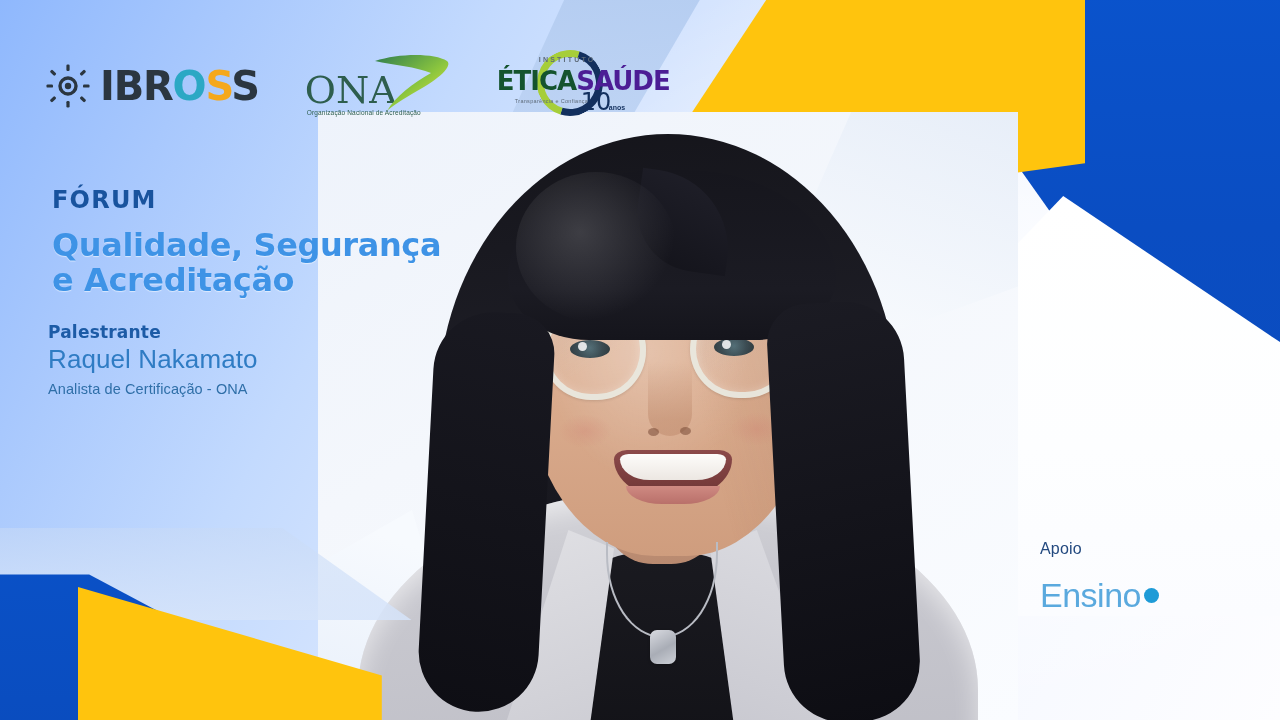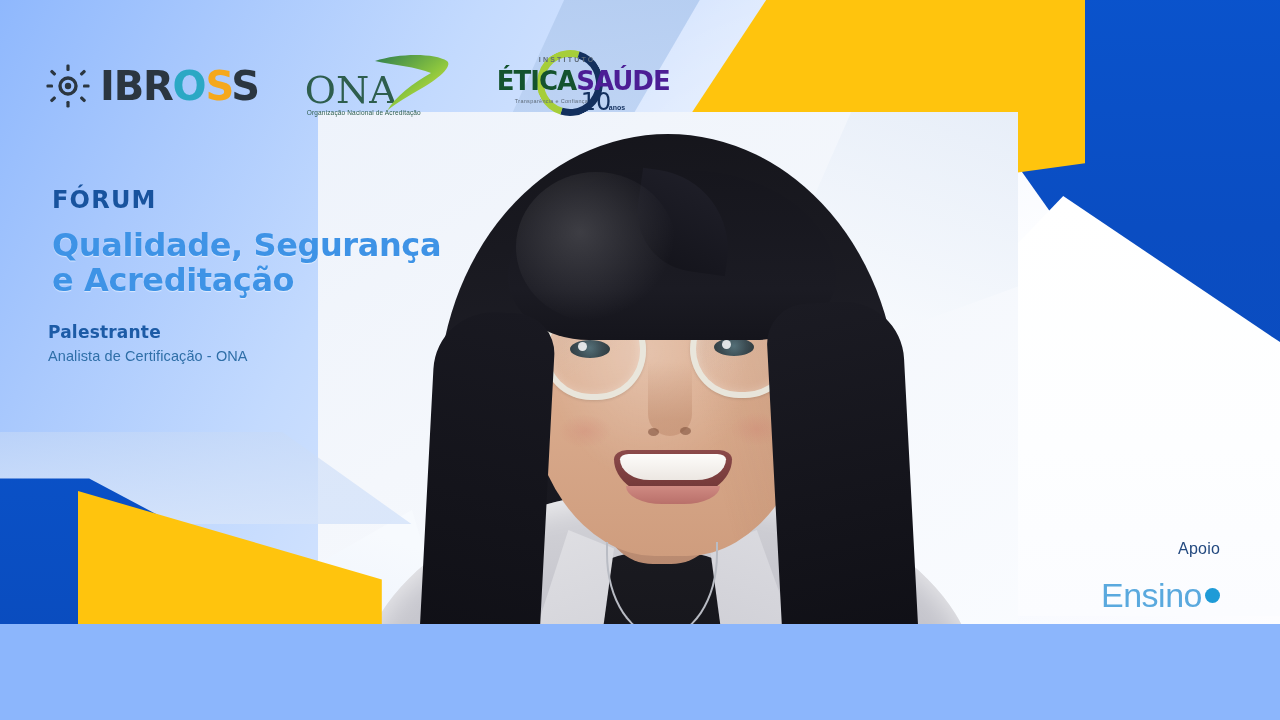--- a/index.html
+++ b/index.html
@@ -4,21 +4,21 @@
 <style>
   * { margin:0; padding:0; box-sizing:border-box; }
   html,body { width:1280px; height:720px; overflow:hidden; }
   body {
     font-family:"Liberation Sans", sans-serif;
     background:#8CB6FC;
     position:relative;
   }
 
   
-  #stage { position:absolute; inset:0; width:1280px; height:624px; overflow:hidden; }
+  #stage { position:absolute; inset:0; width:1280px; height:720px; overflow:hidden; }
 
   
   .bg-base {
     position:absolute; inset:0;
     background:linear-gradient(118deg,
         #8fb8fd 0%,
         #a8c8fd 14%,
         #c3dafe 30%,
         #d8e6fe 45%,
         #e9f0fe 60%,
@@ -349,21 +349,21 @@
     font-size:17px; font-weight:700; color:#1C5BA6; letter-spacing:.2px;
   }
   .speaker-name {
     font-size:26px; font-weight:400; color:#2F7CC4; letter-spacing:.1px; margin-top:2px;
   }
   .speaker-role {
     font-size:14.5px; font-weight:400; color:#2F6FA8; letter-spacing:.1px; margin-top:6px;
   }
 
   
-  .apoio-block { position:absolute; left:1040px; top:540px; width:180px; text-align:right; z-index:6; }
+  .apoio-block { position:absolute; left:1040px; top:540px; width:180px; text-align:left; z-index:6; }
   .apoio-label { font-size:16px; color:#23497F; letter-spacing:.2px; }
   .ensino-agir { margin-top:20px; position:relative; height:86px; }
   .ensino {
     font-size:34px; color:#5AA9DE; font-weight:400; letter-spacing:-.5px;
     line-height:1; display:inline-block; position:relative;
   }
   .ensino-dot {
     display:inline-block; width:15px; height:15px; border-radius:50%;
     background:#1E9BD7; margin-left:3px; vertical-align:4px;
   }
@@ -501,20 +501,21 @@
   <div class="title-block">
     <div class="kicker">FÓRUM</div>
     <div class="headline">
       <div>Qualidade, Segurança</div>
       <div>e Acreditação</div>
     </div>
   </div>
 
   <div class="speaker-block">
     <div class="speaker-label">Palestrante</div>
+    <div class="speaker-name">Raquel Nakamato</div>
     <div class="speaker-role">Analista de Certificação - ONA</div>
   </div>
 
   <div class="apoio-block">
     <div class="apoio-label">Apoio</div>
     <div class="ensino-agir">
       <div>
         <span class="ensino">Ensino</span><span class="ensino-dot"></span>
       </div>
     </div>

